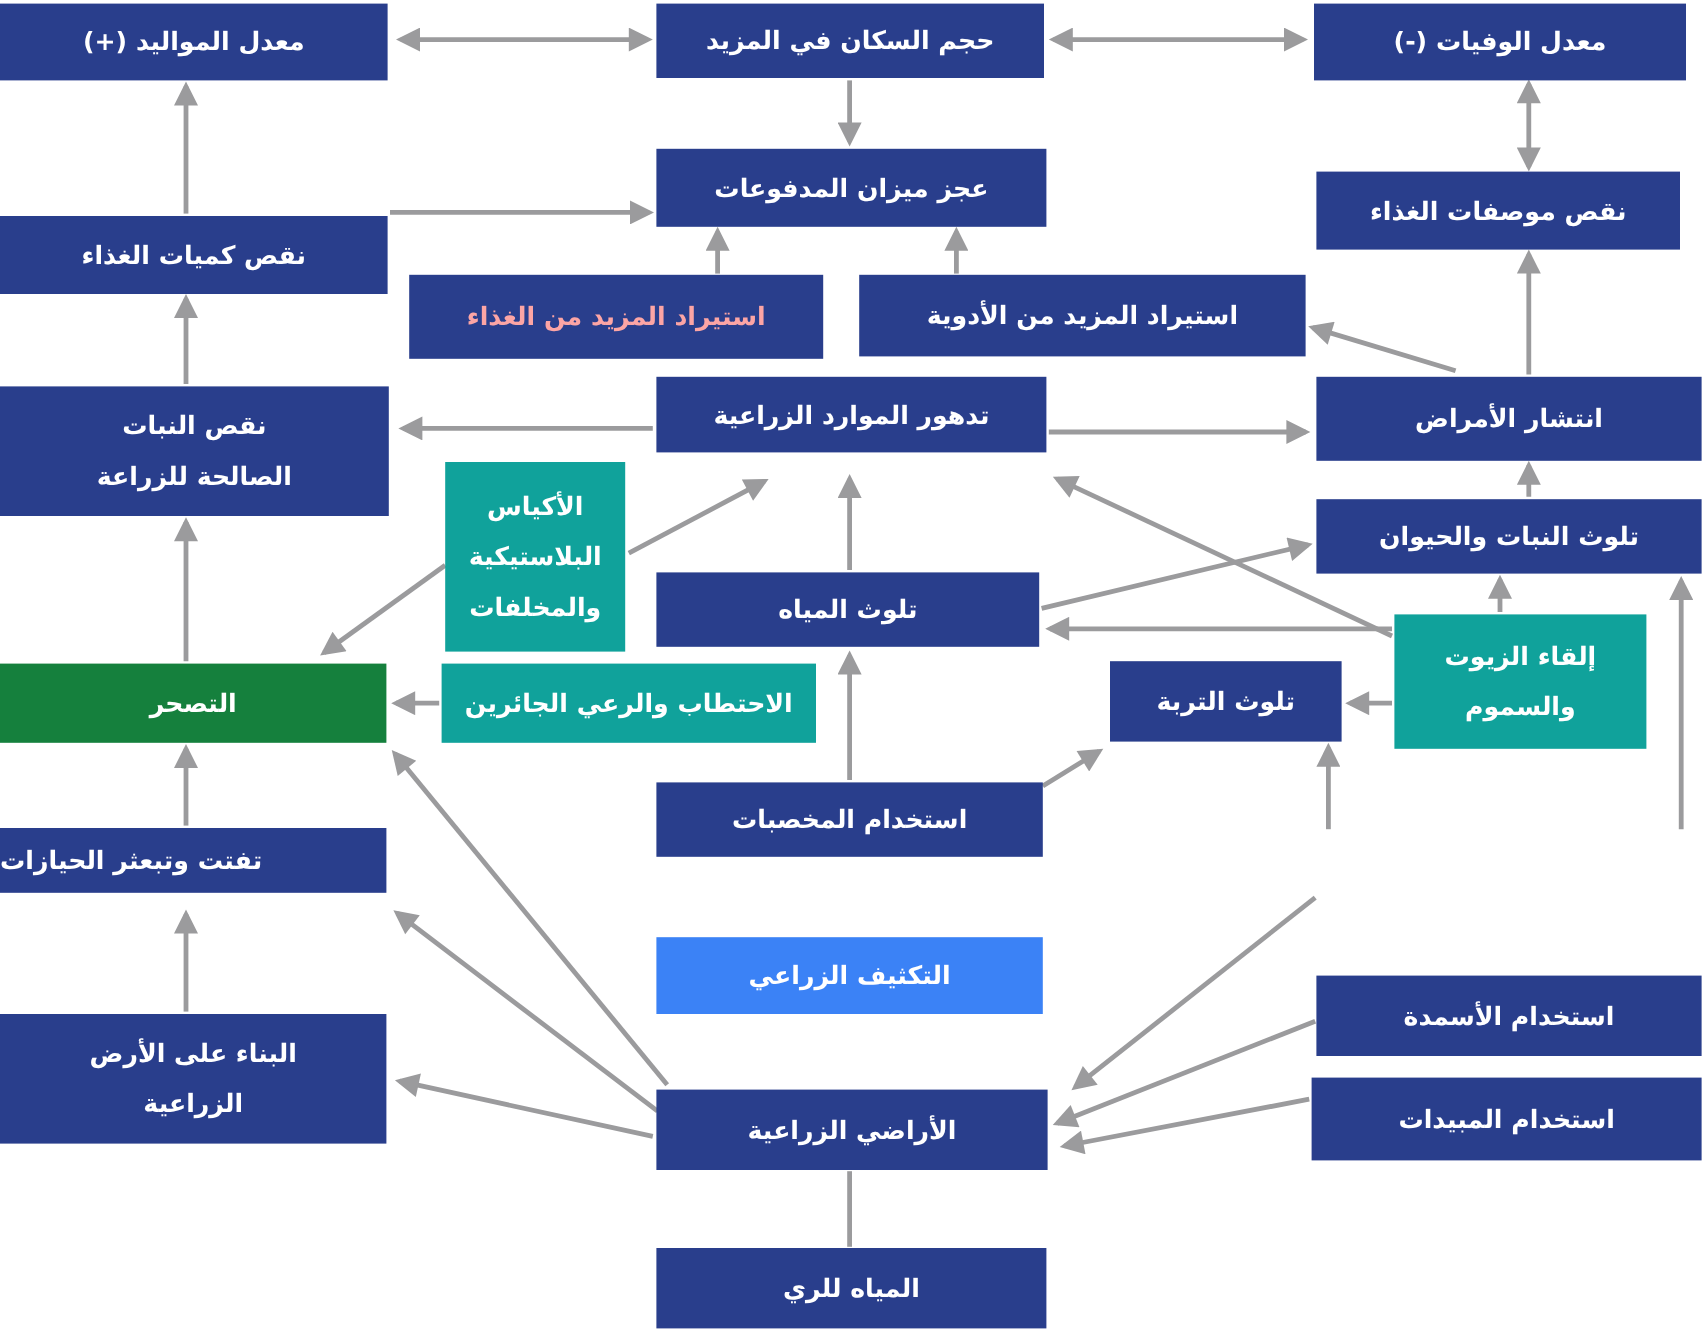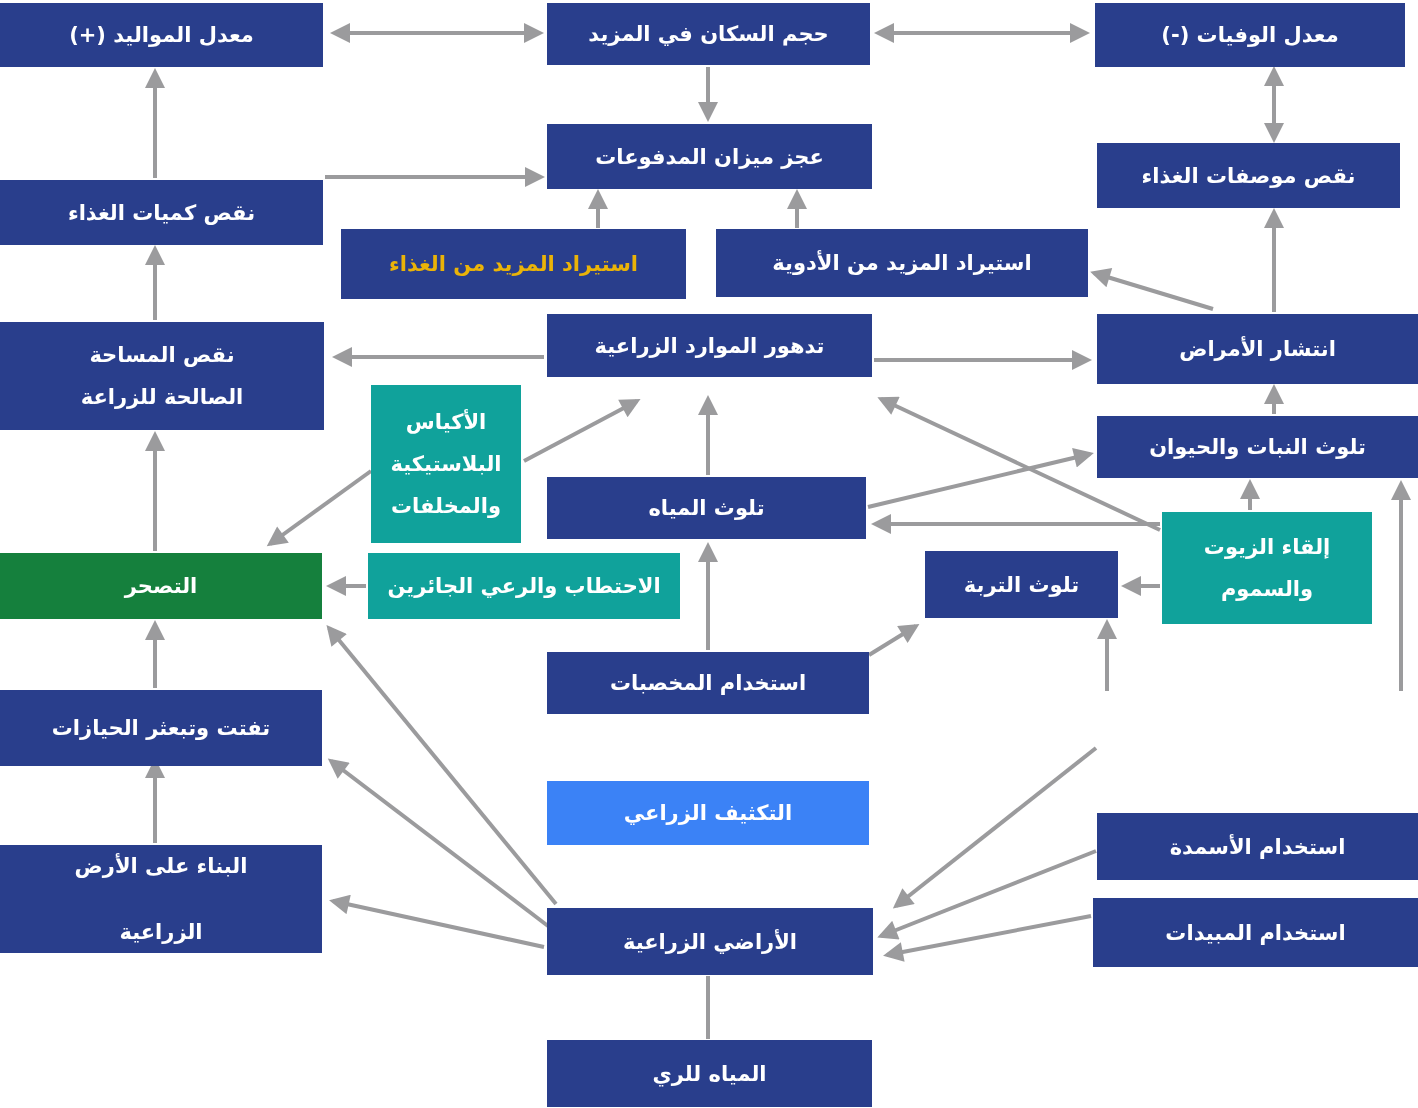--- a/index.html
+++ b/index.html
@@ -74,31 +74,31 @@
       </div>
       <div class="node navy" dir="rtl" style="left: 547px; top: 124px; width: 325px; height: 65px; background: rgb(41, 62, 140); color: rgb(255, 255, 255);">
         <span class="ln">عجز ميزان المدفوعات</span>
       </div>
       <div class="node navy" dir="rtl" style="left: 1097px; top: 143px; width: 303px; height: 65px; background: rgb(41, 62, 140); color: rgb(255, 255, 255);">
         <span class="ln">نقص موصفات الغذاء</span>
       </div>
       <div class="node navy" dir="rtl" style="left: 0px; top: 180px; width: 323px; height: 65px; background: rgb(41, 62, 140); color: rgb(255, 255, 255);">
         <span class="ln">نقص كميات الغذاء</span>
       </div>
-      <div class="node navy" dir="rtl" style="left: 341px; top: 229px; width: 345px; height: 70px; background: rgb(41, 62, 140); color: #eab308;">
+      <div class="node navy" dir="rtl" style="left: 341px; top: 229px; width: 345px; height: 70px; background: rgb(41, 62, 140); color: #fca5a5;">
         <span class="ln">استيراد المزيد من الغذاء</span>
       </div>
       <div class="node navy" dir="rtl" style="left: 716px; top: 229px; width: 372px; height: 68px; background: rgb(41, 62, 140); color: rgb(255, 255, 255);">
         <span class="ln">استيراد المزيد من الأدوية</span>
       </div>
       <div class="node navy" dir="rtl" style="left: 1097px; top: 314px; width: 321px; height: 70px; background: rgb(41, 62, 140); color: rgb(255, 255, 255);">
         <span class="ln">انتشار الأمراض</span>
       </div>
       <div class="node navy" dir="rtl" style="left: 0px; top: 322px; width: 324px; height: 108px; background: rgb(41, 62, 140); color: rgb(255, 255, 255);">
-        <span class="ln">نقص المساحة</span>
+        <span class="ln">نقص النبات</span>
         <span class="ln">الصالحة للزراعة</span>
       </div>
       <div class="node navy" dir="rtl" style="left: 547px; top: 314px; width: 325px; height: 63px; background: rgb(41, 62, 140); color: rgb(255, 255, 255);">
         <span class="ln">تدهور الموارد الزراعية</span>
       </div>
       <div class="node teal" dir="rtl" style="left: 371px; top: 385px; width: 150px; height: 158px; background: rgb(16, 162, 155); color: rgb(255, 255, 255);">
         <span class="ln">الأكياس</span>
         <span class="ln">البلاستيكية</span>
         <span class="ln">والمخلفات</span>
       </div>
@@ -117,30 +117,30 @@
       </div>
       <div class="node teal" dir="rtl" style="left: 368px; top: 553px; width: 312px; height: 66px; background: rgb(16, 162, 155); color: rgb(255, 255, 255);">
         <span class="ln">الاحتطاب والرعي الجائرين</span>
       </div>
       <div class="node navy" dir="rtl" style="left: 925px; top: 551px; width: 193px; height: 67px; background: rgb(41, 62, 140); color: rgb(255, 255, 255);">
         <span class="ln">تلوث التربة</span>
       </div>
       <div class="node navy" dir="rtl" style="left: 547px; top: 652px; width: 322px; height: 62px; background: rgb(41, 62, 140); color: rgb(255, 255, 255);">
         <span class="ln">استخدام المخصبات</span>
       </div>
-      <div class="node navy" dir="rtl" style="left: 0px; top: 690px; width: 322px; height: 76px; background: rgb(41, 62, 140); color: rgb(255, 255, 255);">
+      <div class="node navy" dir="rtl" style="left: 0px; top: 690px; width: 322px; height: 54px; background: rgb(41, 62, 140); color: rgb(255, 255, 255); align-items: flex-end;">
         <span class="ln">تفتت وتبعثر الحيازات</span>
       </div>
       <div class="node navy" dir="rtl" style="left: 547px; top: 781px; width: 322px; height: 64px; background: #3b82f6; color: rgb(255, 255, 255);">
         <span class="ln">التكثيف الزراعي</span>
       </div>
       <div class="node navy" dir="rtl" style="left: 1097px; top: 813px; width: 321px; height: 67px; background: rgb(41, 62, 140); color: rgb(255, 255, 255);">
         <span class="ln">استخدام الأسمدة</span>
       </div>
-      <div class="node navy" dir="rtl" style="left: 0px; top: 845px; width: 322px; height: 108px; background: rgb(41, 62, 140); color: rgb(255, 255, 255); justify-content: space-between;">
+      <div class="node navy" dir="rtl" style="left: 0px; top: 845px; width: 322px; height: 108px; background: rgb(41, 62, 140); color: rgb(255, 255, 255);">
         <span class="ln">البناء على الأرض</span>
         <span class="ln">الزراعية</span>
       </div>
       <div class="node navy" dir="rtl" style="left: 1093px; top: 898px; width: 325px; height: 69px; background: rgb(41, 62, 140); color: rgb(255, 255, 255);">
         <span class="ln">استخدام المبيدات</span>
       </div>
       <div class="node navy" dir="rtl" style="left: 547px; top: 908px; width: 326px; height: 67px; background: rgb(41, 62, 140); color: rgb(255, 255, 255);">
         <span class="ln">الأراضي الزراعية</span>
       </div>
       <div class="node navy" dir="rtl" style="left: 547px; top: 1040px; width: 325px; height: 67px; background: rgb(41, 62, 140); color: rgb(255, 255, 255);">

